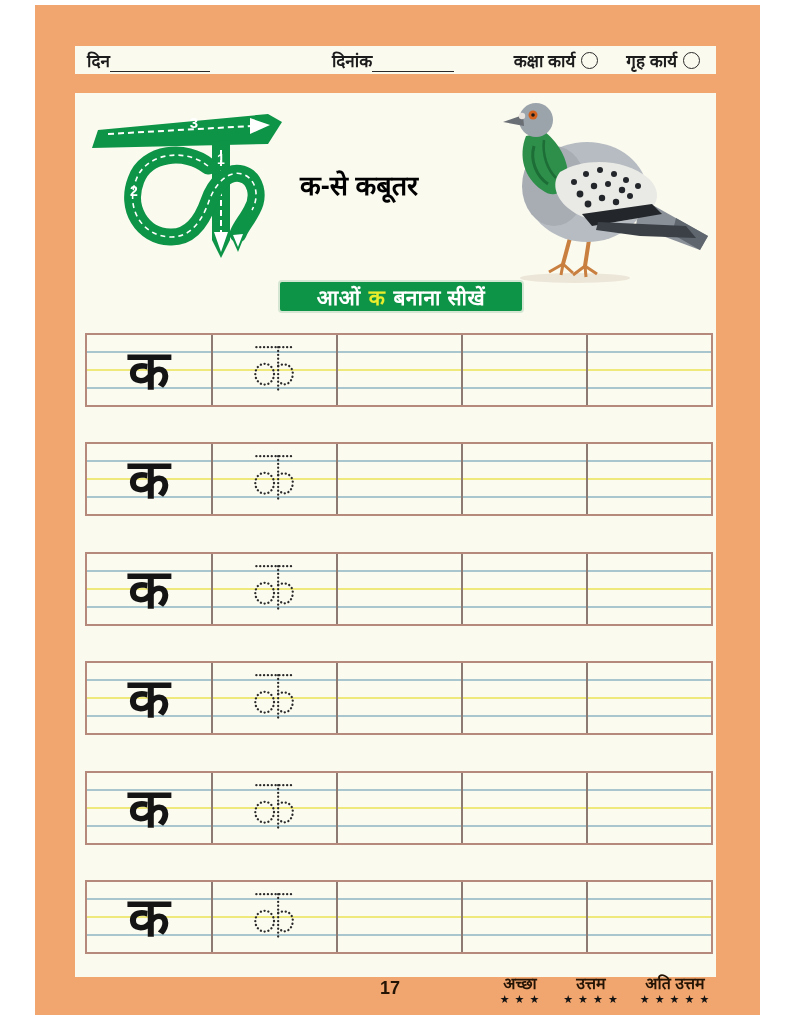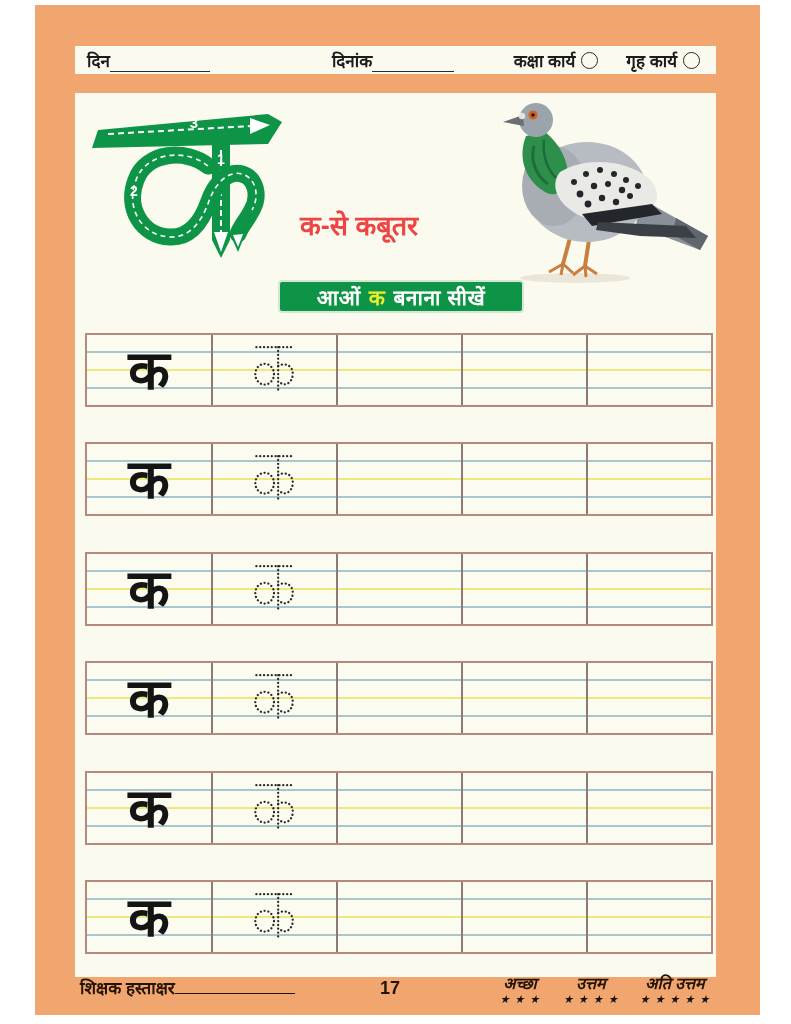--- a/index.html
+++ b/index.html
@@ -13,21 +13,21 @@
                 font-size:17px;font-weight:bold;}
   .writein{display:inline-block;border-bottom:1.6px solid #2a2a2a;height:14px;vertical-align:baseline;}
   .hgroup{display:flex;align-items:flex-end;}
   .circle{display:inline-block;width:15px;height:15px;border:1.6px solid #2a2a2a;border-radius:50%;
           margin:0 4px 0 6px;background:transparent;}
 
   
   .main-panel{position:absolute;left:75px;top:93px;width:641px;height:884px;background:#fbfaef;}
 
   .big-letter{position:absolute;left:90px;top:104px;width:200px;height:170px;}
-  .caption{position:absolute;left:300px;top:166px;font-size:27px;font-weight:bold;color:#ef4444;margin-top:40px;}
+  .caption{position:absolute;left:300px;top:166px;font-size:27px;font-weight:bold;color:#000000;}
   .pigeon{position:absolute;left:490px;top:86px;width:226px;height:204px;}
 
   .banner{position:absolute;left:278px;top:280px;width:246px;height:33px;background:#0d9447;
           border:2px solid #d5e6d2;border-radius:4px;box-sizing:border-box;
           display:flex;align-items:center;justify-content:center;
           color:#ffffff;font-size:21px;font-weight:bold;letter-spacing:.5px;}
   .banner .hl{color:#e9ed2b;padding:0 8px;}
 
   
   .prow{position:absolute;left:85px;width:628px;height:74px;border:2px solid #b5897c;
@@ -39,21 +39,21 @@
   .prow .cell-solid{position:absolute;left:0;top:0;width:124px;height:70px;display:flex;
                     align-items:center;justify-content:center;font-size:54px;line-height:1;
                     font-weight:bold;color:#141414;z-index:2;}
   .prow .cell-dot{position:absolute;left:124px;top:0;width:126px;height:70px;display:flex;
                   align-items:center;justify-content:center;z-index:2;}
 
   
   .sig{position:absolute;left:80px;top:976px;font-size:17px;font-weight:bold;color:#241405;}
   .pageno{position:absolute;left:368px;top:978px;width:44px;text-align:center;
           font-size:18px;font-weight:bold;color:#241405;}
-  .ratings{position:absolute;left:488px;top:974px;width:232px;display:flex;justify-content:space-between;font-style:italic;}
+  .ratings{position:absolute;left:488px;top:974px;width:232px;display:flex;justify-content:space-between;}
   .rate{text-align:center;}
   .rate .lab{font-size:16px;font-weight:bold;color:#241405;line-height:1.2;}
   .rate .stars{font-size:11px;letter-spacing:1px;color:#141414;line-height:1.1;}
 </style>
 </head>
 <body>
 
 <div id="page">
   <div class="orange-frame"></div>
 
@@ -275,23 +275,20 @@
         <g fill="none" stroke="#2a2a2a" stroke-width="2.2" stroke-linecap="round" stroke-dasharray="0.1 3.6">
           <path d="M5,4 H40"></path>
             <path d="M26,4 V48"></path>
           <ellipse cx="13" cy="30" rx="9" ry="10"></ellipse>
           <path d="M26,22 C34,18 41,23 40,31 C39,39 32,42 28,38"></path>
         </g>
       </svg>
     </div>
   </div>
 
-  <div class="sig">
-    <span>शिक्षक हस्ताक्षर</span><span class="writein" style="width:120px;border-color:#241405"></span>
-  </div>
   <div class="pageno">17</div>
   <div class="ratings">
     <div class="rate" style="width:64px">
       <div class="lab">अच्छा</div>
       <div class="stars">★ ★ ★</div>
     </div>
     <div class="rate" style="width:70px">
       <div class="lab">उत्तम</div>
       <div class="stars">★ ★ ★ ★</div>
     </div>

